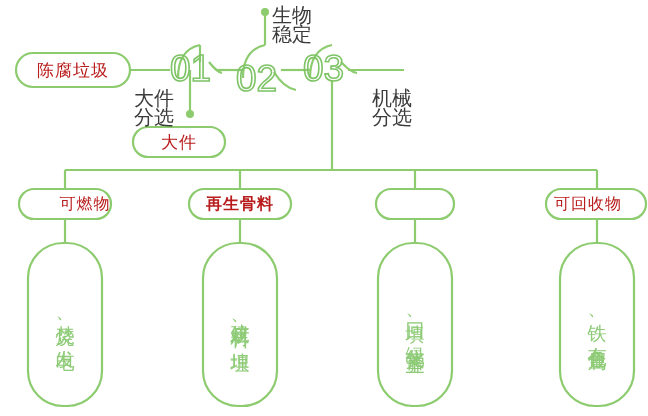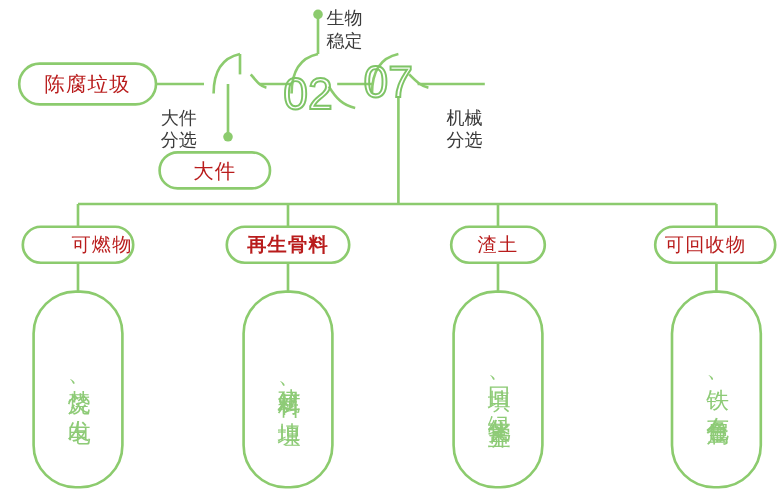--- a/index.html
+++ b/index.html
@@ -44,21 +44,21 @@
     color: transparent;
     -webkit-text-stroke: 1.6px #7ec466;
     letter-spacing: 0px;
     white-space: nowrap;
     user-select: none;
     font-family: "Liberation Sans", "DejaVu Sans", sans-serif;
   }
   .dark-label {
     position: absolute;
     color: #3b3b3b;
-    font-size: 15px;
+    font-size: 20px;
     line-height: 19px;
     white-space: nowrap;
     user-select: none;
   }
   .vertical-text {
     position: absolute;
     display: flex;
     align-items: center;
     justify-content: center;
     writing-mode: vertical-rl;
@@ -131,43 +131,43 @@
 
       <rect x="28" y="243" width="74" height="163" rx="35" ry="35"></rect>
       <rect x="203" y="243" width="74" height="163" rx="35" ry="35"></rect>
       <rect x="378" y="243" width="74" height="163" rx="35" ry="35"></rect>
       <rect x="560" y="243" width="74" height="163" rx="35" ry="35"></rect>
     </g>
   </svg>
 
   <div class="node-label" style="left:16px; top:53px; width:114px; height:34px;">陈腐垃圾</div>
 
+  <div class="stage-number" style="left:170px; top:48px;">01</div>
   <div class="stage-number" style="left:236px; top:48px;margin-top:10px;">02</div>
-  <div class="stage-number" style="left:303px; top:48px;">07</div>
+  <div class="stage-number" style="left:303px; top:48px;">03</div>
 
   <div class="dark-label" style="left:134px; top:89px;">
     <div>大件</div>
     <div>分选</div>
   </div>
 
   <div class="dark-label" style="left:272px; top:6px;">
     <div>生物</div>
     <div>稳定</div>
   </div>
 
   <div class="dark-label" style="left:372px; top:89px;">
     <div>机械</div>
     <div>分选</div>
   </div>
 
   <div class="node-label" style="left:133px; top:127px; width:92px; height:30px;">大件</div>
 
   <div class="node-label" style="left:19px; top:189px; width:92px; height:30px; font-size:16px;padding-left:40px;">可燃物</div>
   <div class="node-label" style="left:189px; top:189px; width:102px; height:30px; font-size:16px;font-weight:bold;">再生骨料</div>
-  <div class="node-label" style="left:376px; top:189px; width:78px; height:30px; font-size:16px;">渣土</div>
   <div class="node-label" style="left:546px; top:189px; width:84px; height:30px; font-size:16px;">可回收物</div>
 
   <div class="vertical-text" style="left:28px; top:243px; width:74px; height:163px;">焚烧、发电</div>
   <div class="vertical-text" style="left:203px; top:243px; width:74px; height:163px;">建筑材料、填埋</div>
   <div class="vertical-text" style="left:378px; top:243px; width:74px; height:163px;">回填、绿化营养土</div>
   <div class="vertical-text" style="left:560px; top:243px; width:74px; height:163px;">铁、有色金属</div>
 
 </div>
 
 </body></html>

